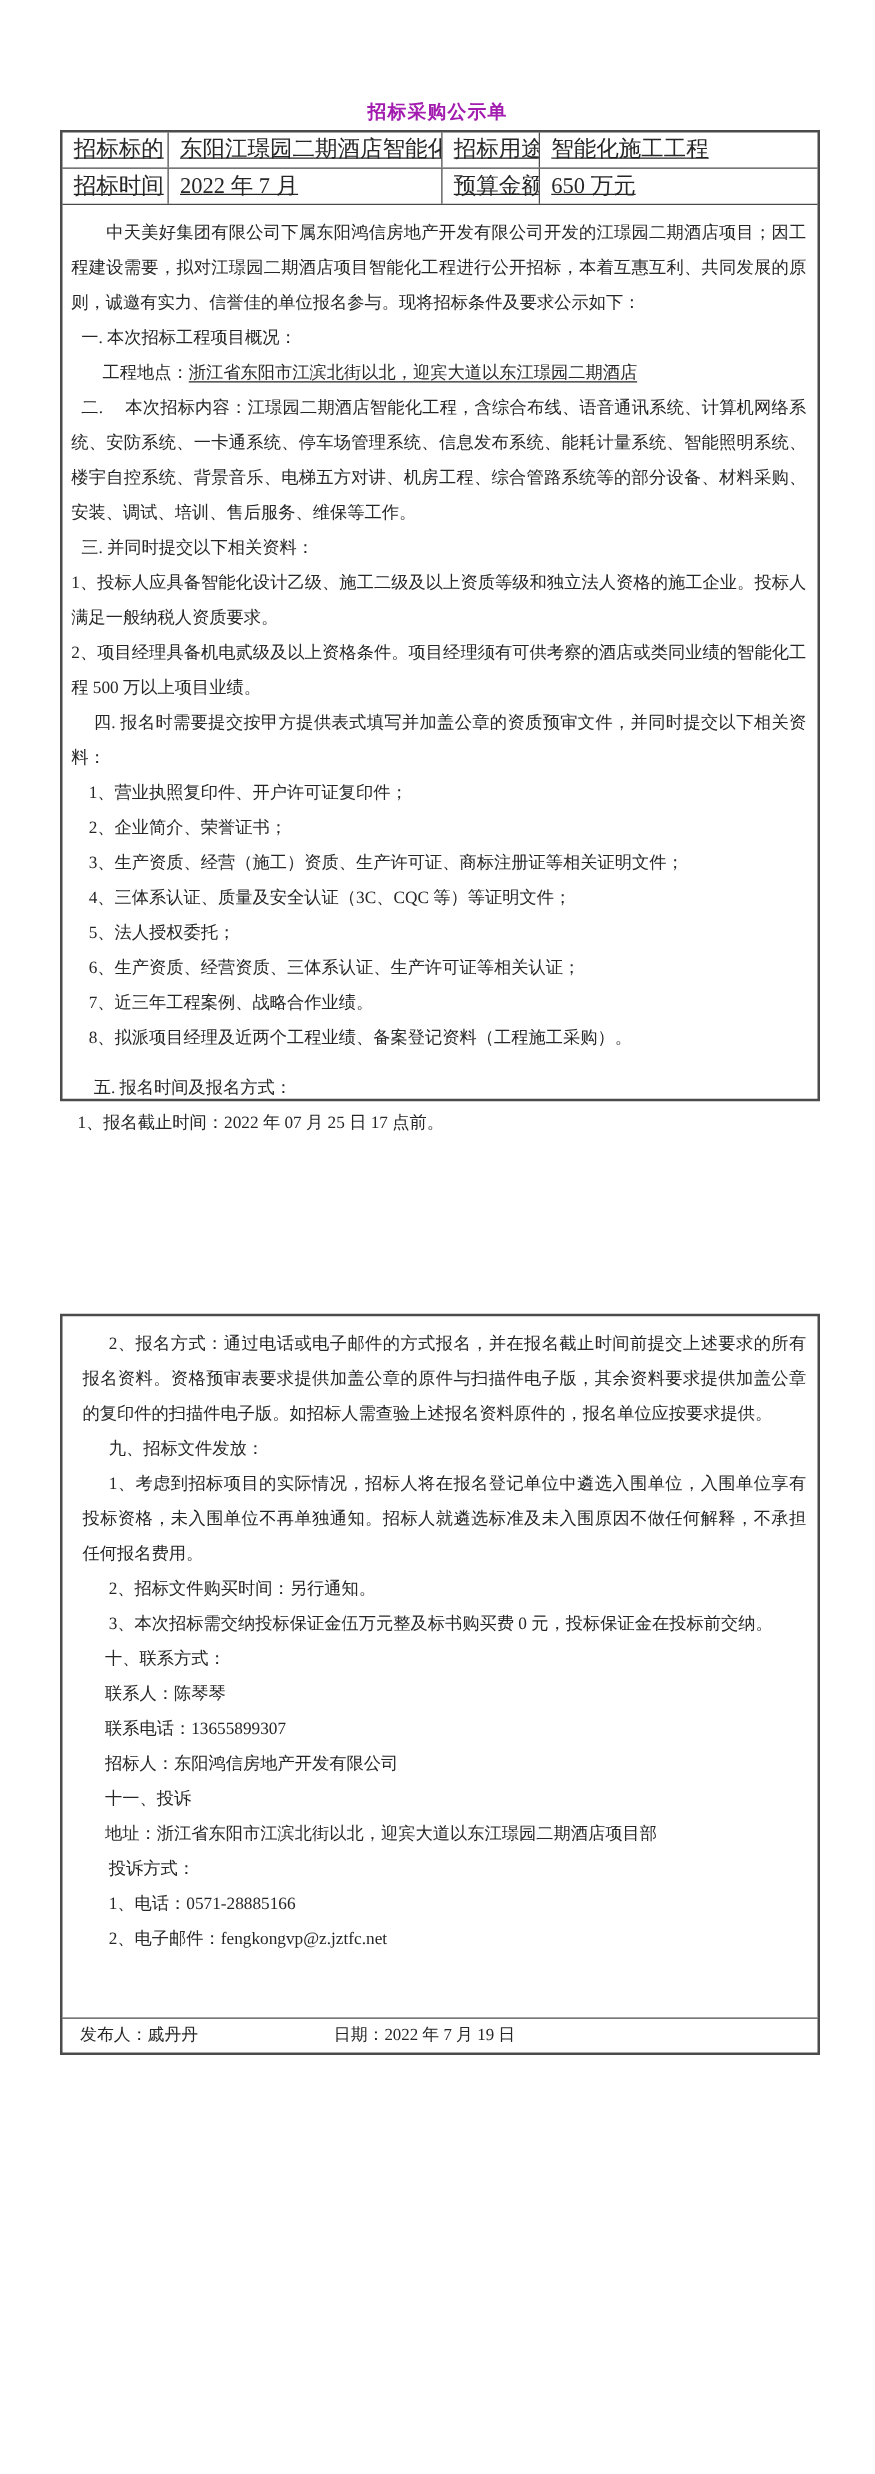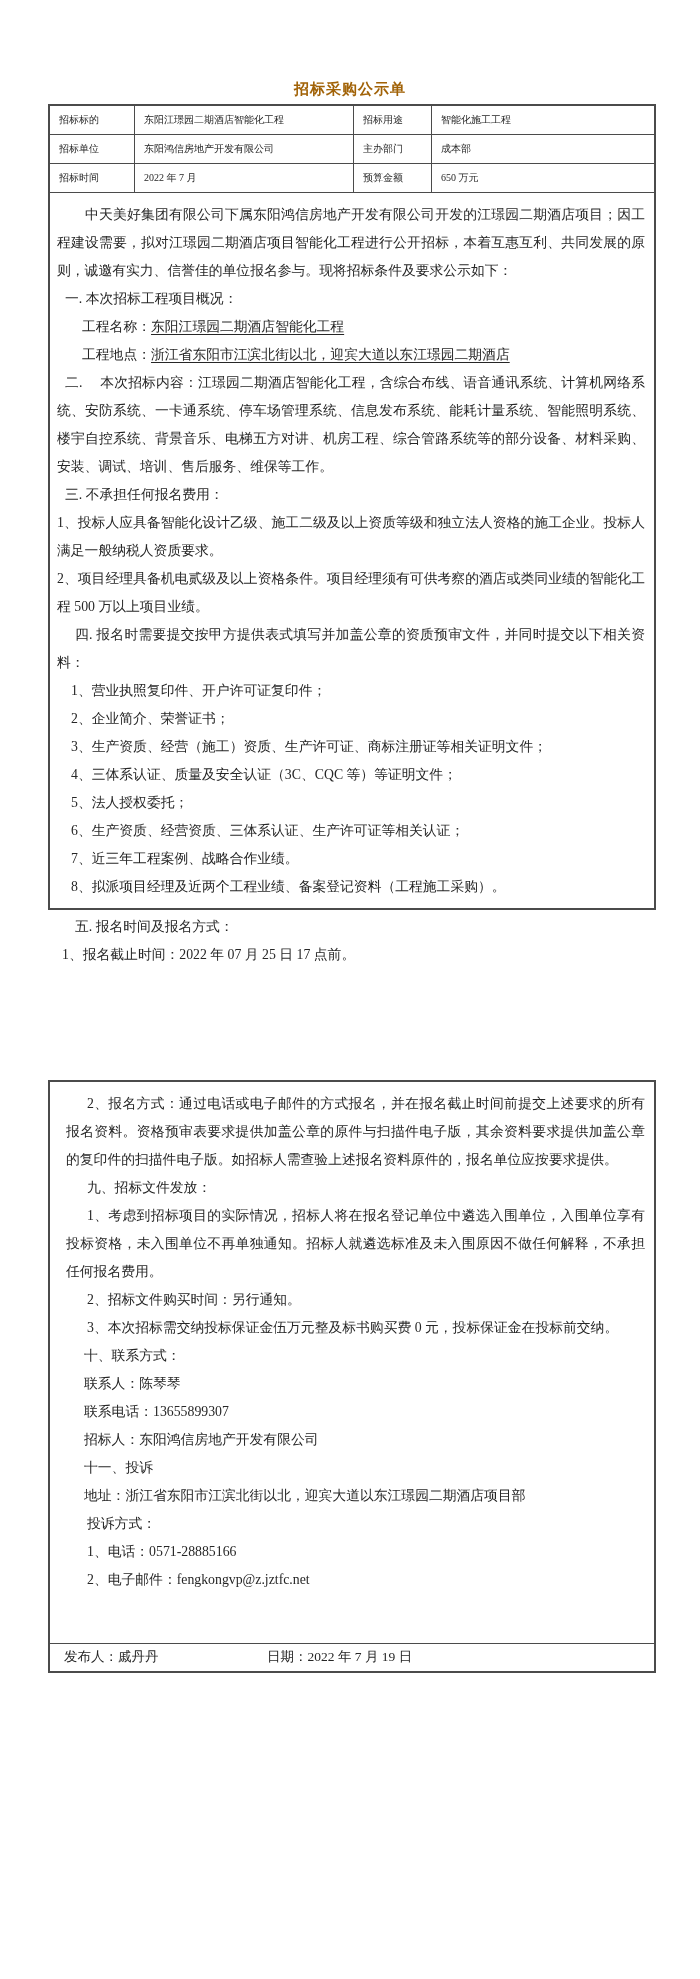--- a/index.html
+++ b/index.html
@@ -10,44 +10,45 @@
     color:#262626;
     font-family:"Liberation Serif","DejaVu Serif",serif;
     position:relative;
   }
   .doc-title{
     margin:80px 0 0 0;
     text-align:center;
     font-size:15px;
     font-weight:bold;
     letter-spacing:1px;
-    color:#a16207;
+    color:#a21caf;
   }
   .doc-table{
     margin-left:48px;
     width:608px;
     box-sizing:border-box;
     border:2px solid #4b4b4b;
     background:#fff;
   }
   .t1{margin-top:5px;}
   .t2{margin-top:170px;}
   .info-row{
     display:grid;
     grid-template-columns:85px 219px 78px 1fr;
     border-bottom:1px solid #4b4b4b;
   }
   .info-cell{
     box-sizing:border-box;
     height:28px;
     line-height:27px;
-    font-size:10px;
+    font-size:18px;
     padding-left:9px;
     overflow:hidden;
     white-space:nowrap;
+    text-decoration:underline;
   }
   .info-cell.bordered{border-right:1px solid #4b4b4b;}
   .body-cell{
     box-sizing:border-box;
     padding:8px 9px 0 7px;
     font-size:13.8px;
   }
   .body-cell.p1{height:715px;}
   .body-cell.p2{height:561px;padding-left:16px;}
   .body-cell p{
@@ -78,39 +79,32 @@
 
 <div class="doc-table t1">
   <div id="info-rows">
       <div class="info-row">
         <div class="info-cell bordered">招标标的</div>
         <div class="info-cell bordered">东阳江璟园二期酒店智能化工程</div>
         <div class="info-cell bordered">招标用途</div>
         <div class="info-cell">智能化施工工程</div>
       </div>
       <div class="info-row">
-        <div class="info-cell bordered">招标单位</div>
-        <div class="info-cell bordered">东阳鸿信房地产开发有限公司</div>
-        <div class="info-cell bordered">主办部门</div>
-        <div class="info-cell">成本部</div>
-      </div>
-      <div class="info-row">
         <div class="info-cell bordered">招标时间</div>
         <div class="info-cell bordered">2022 年 7 月</div>
         <div class="info-cell bordered">预算金额</div>
         <div class="info-cell">650 万元</div>
       </div>
     </div>
   <div id="body1" class="body-cell p1">
       <p style="text-indent: 28px;"><span>中天美好集团有限公司下属东阳鸿信房地产开发有限公司开发的江璟园二期酒店项目；因工程建设需要，拟对江璟园二期酒店项目智能化工程进行公开招标，本着互惠互利、共同发展的原则，诚邀有实力、信誉佳的单位报名参与。现将招标条件及要求公示如下：</span></p>
       <p style="text-indent: 8px;"><span>一. 本次招标工程项目概况：</span></p>
-      <p style="text-indent: 25px;"><span>工程名称：</span><span class="u">东阳江璟园二期酒店智能化工程</span></p>
       <p style="text-indent: 25px;"><span>工程地点：</span><span class="u">浙江省东阳市江滨北街以北，迎宾大道以东江璟园二期酒店</span></p>
       <p style="text-indent: 8px;"><span>二.　 本次招标内容：江璟园二期酒店智能化工程，含综合布线、语音通讯系统、计算机网络系统、安防系统、一卡通系统、停车场管理系统、信息发布系统、能耗计量系统、智能照明系统、楼宇自控系统、背景音乐、电梯五方对讲、机房工程、综合管路系统等的部分设备、材料采购、安装、调试、培训、售后服务、维保等工作。</span></p>
-      <p style="text-indent: 8px;"><span>三. 不承担任何报名费用：</span></p>
+      <p style="text-indent: 8px;"><span>三. 并同时提交以下相关资料：</span></p>
       <p style="text-indent: 0px;"><span>1、投标人应具备智能化设计乙级、施工二级及以上资质等级和独立法人资格的施工企业。投标人满足一般纳税人资质要求。</span></p>
       <p style="text-indent: 0px;"><span>2、项目经理具备机电贰级及以上资格条件。项目经理须有可供考察的酒店或类同业绩的智能化工程 500 万以上项目业绩。</span></p>
       <p style="text-indent: 18px;"><span>四. 报名时需要提交按甲方提供表式填写并加盖公章的资质预审文件，并同时提交以下相关资料：</span></p>
       <p style="text-indent: 14px;"><span>1、营业执照复印件、开户许可证复印件；</span></p>
       <p style="text-indent: 14px;"><span>2、企业简介、荣誉证书；</span></p>
       <p style="text-indent: 14px;"><span>3、生产资质、经营（施工）资质、生产许可证、商标注册证等相关证明文件；</span></p>
       <p style="text-indent: 14px;"><span>4、三体系认证、质量及安全认证（3C、CQC 等）等证明文件；</span></p>
       <p style="text-indent: 14px;"><span>5、法人授权委托；</span></p>
       <p style="text-indent: 14px;"><span>6、生产资质、经营资质、三体系认证、生产许可证等相关认证；</span></p>
       <p style="text-indent: 14px;"><span>7、近三年工程案例、战略合作业绩。</span></p>

